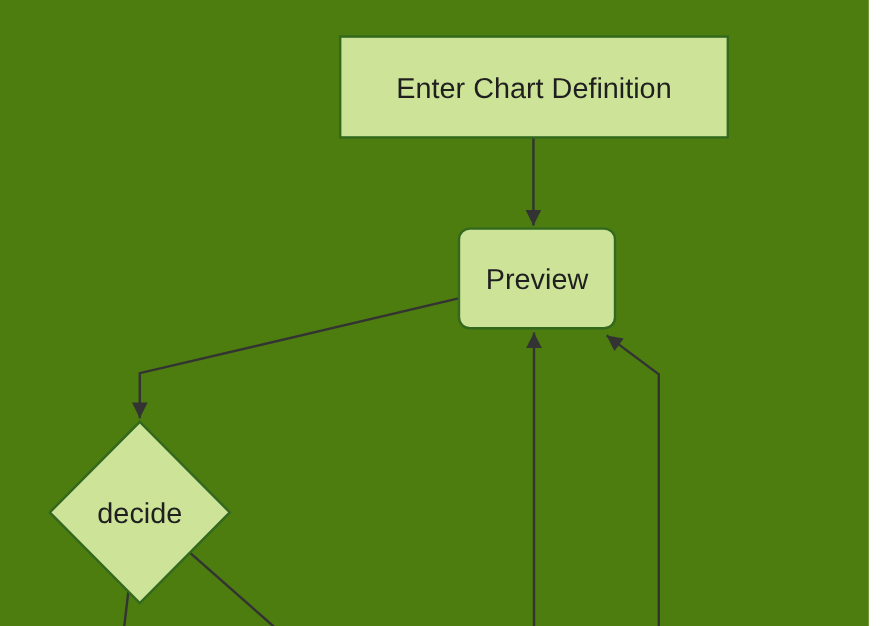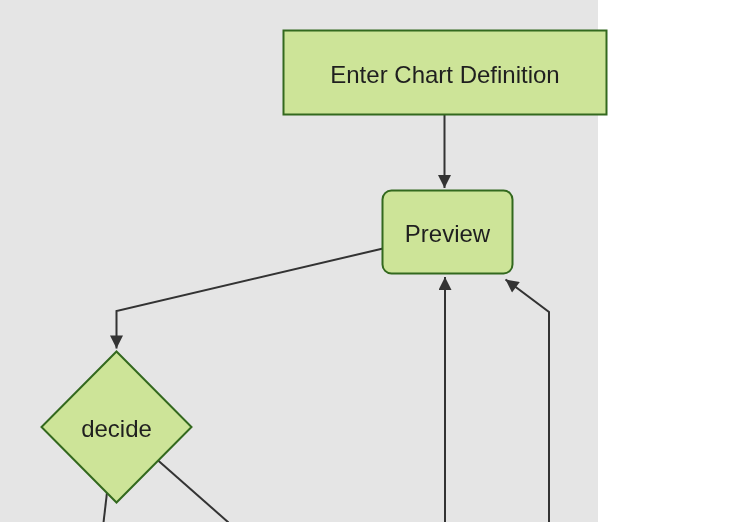--- a/index.html
+++ b/index.html
@@ -6,23 +6,23 @@
     margin: 0;
     padding: 0;
     background: #ffffff;
     width: 740px;
     height: 522px;
     overflow: hidden;
     font-family: "Liberation Sans", sans-serif;
   }
   .canvas-wrap {
     position: relative;
-    width: 598px;
+    width: 724px;
     height: 522px;
-    background: #e5e5e5;
+    background: #4d7c0f;
   }
   svg.flowchart {
     display: block;
     width: 740px;
     height: 522px;
   }
   .edge {
     stroke: #333333;
     stroke-width: 2;
     fill: none;

